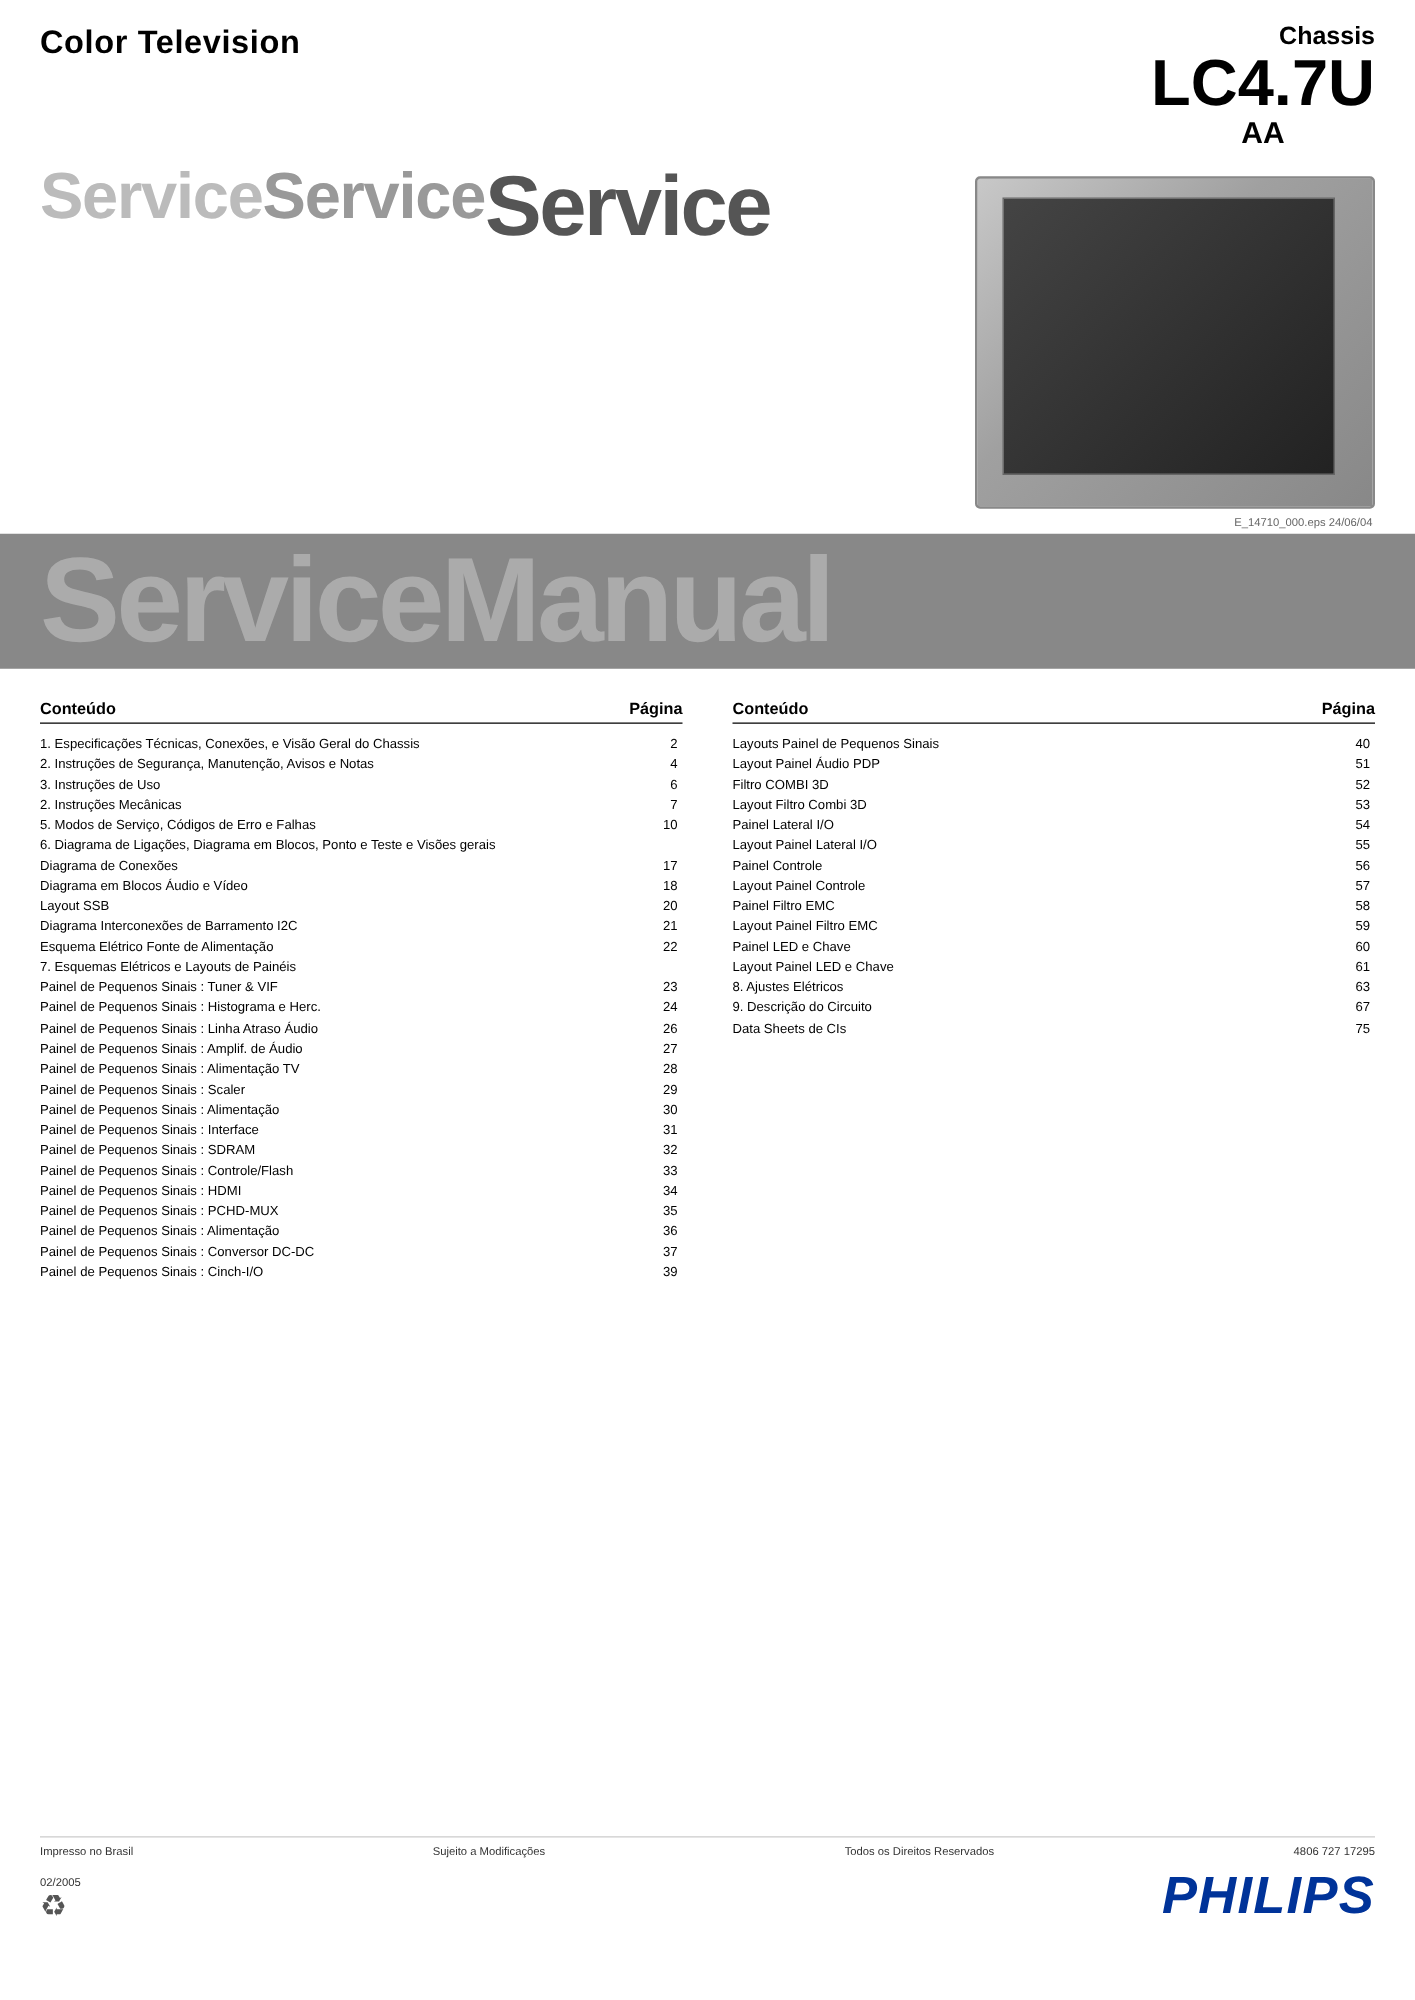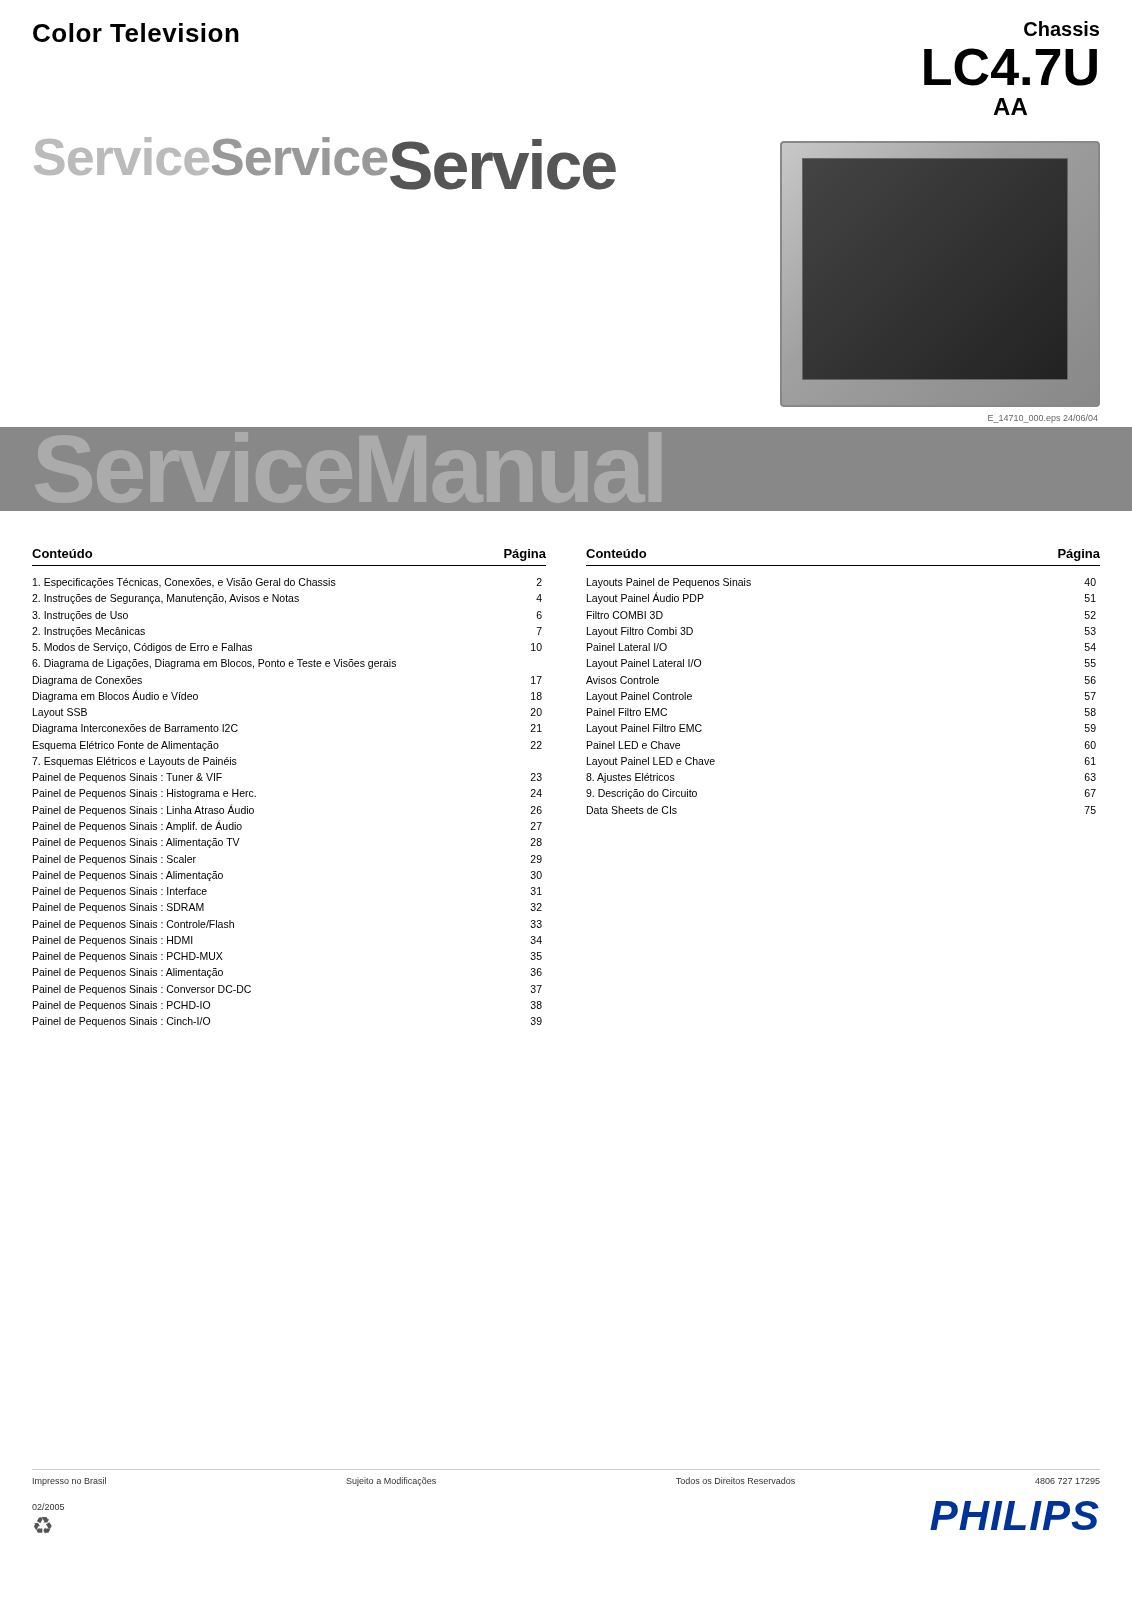--- a/index.html
+++ b/index.html
@@ -105,21 +105,21 @@
       right: 0;
       font-size: 9px;
       color: #666;
     }
 
     
     .service-manual-banner {
       background: #888;
       margin: 20px 0 0 0;
       width: 100%;
-      height: 84px;
+      height: 108px;
       display: flex;
       align-items: center;
       justify-content: flex-start;
       padding-left: 32px;
       overflow: hidden;
     }
     .service-manual-text {
       font-size: 96px;
       font-weight: 900;
       color: #bbb;
@@ -131,21 +131,20 @@
 
     
     .content-area {
       display: flex;
       padding: 24px 32px 0 32px;
       gap: 40px;
     }
 
     .content-column {
       flex: 1;
-      margin-top: 11px;
     }
 
     .toc-header {
       display: flex;
       justify-content: space-between;
       margin-bottom: 8px;
       border-bottom: 1px solid #000;
       padding-bottom: 4px;
     }
     .toc-header-label {
@@ -339,24 +338,20 @@
         </div>
         <div class="toc-item">
           <span class="toc-item-text">Painel de Pequenos Sinais : Alimentação</span>
           <span class="toc-item-page">36</span>
         </div>
         <div class="toc-item">
           <span class="toc-item-text">Painel de Pequenos Sinais : Conversor DC-DC</span>
           <span class="toc-item-page">37</span>
         </div>
         <div class="toc-item">
-          <span class="toc-item-text">Painel de Pequenos Sinais : PCHD-IO</span>
-          <span class="toc-item-page">38</span>
-        </div>
-        <div class="toc-item">
           <span class="toc-item-text">Painel de Pequenos Sinais : Cinch-I/O</span>
           <span class="toc-item-page">39</span>
         </div>
       </div>
   </div>
 
   <div class="content-column">
     <div class="toc-header">
       <span class="toc-header-label">Conteúdo</span>
       <span class="toc-header-label">Página</span>
@@ -380,21 +375,21 @@
         </div>
         <div class="toc-item">
           <span class="toc-item-text">Painel Lateral I/O</span>
           <span class="toc-item-page">54</span>
         </div>
         <div class="toc-item">
           <span class="toc-item-text">Layout Painel Lateral I/O</span>
           <span class="toc-item-page">55</span>
         </div>
         <div class="toc-item">
-          <span class="toc-item-text">Avisos Controle</span>
+          <span class="toc-item-text">Painel Controle</span>
           <span class="toc-item-page">56</span>
         </div>
         <div class="toc-item">
           <span class="toc-item-text">Layout Painel Controle</span>
           <span class="toc-item-page">57</span>
         </div>
         <div class="toc-item">
           <span class="toc-item-text">Painel Filtro EMC</span>
           <span class="toc-item-page">58</span>
         </div>

